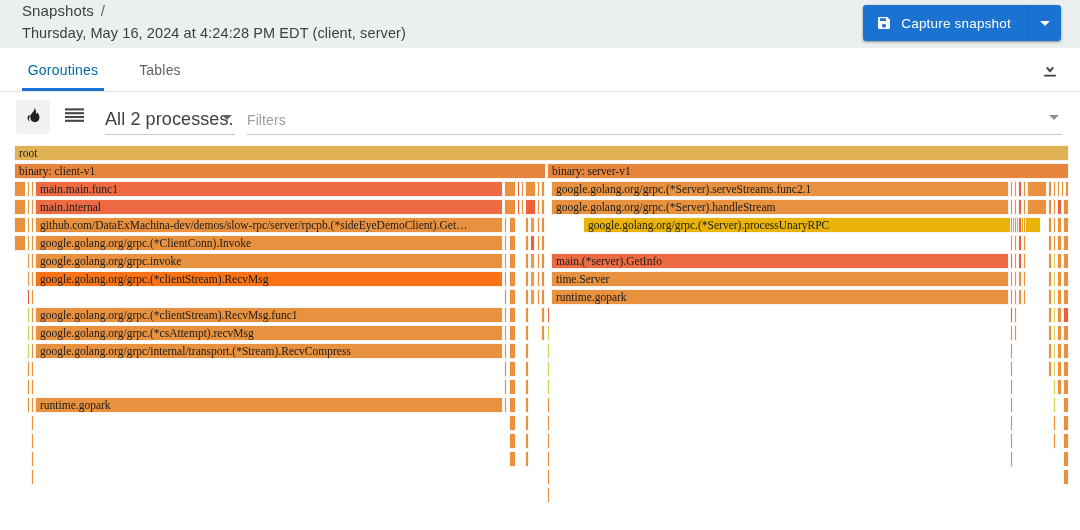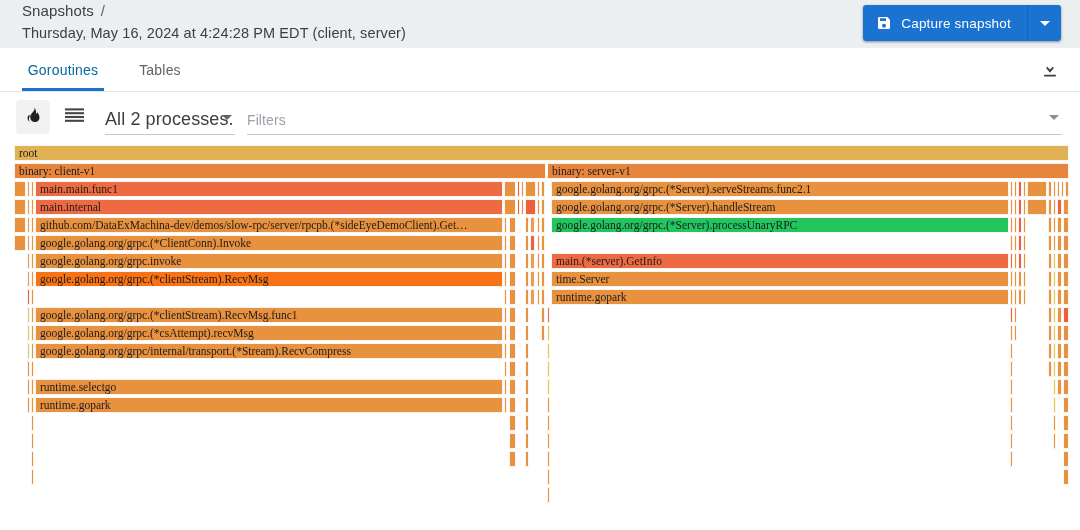--- a/index.html
+++ b/index.html
@@ -245,21 +245,21 @@
       <div class="frame nolabel" style="left: 14px; top: 72px; width: 12px; background: rgb(232, 145, 63);"></div>
       <div class="frame nolabel" style="left: 27px; top: 72px; width: 3px; background: rgb(235, 156, 77);"></div>
       <div class="frame nolabel" style="left: 31px; top: 72px; width: 3px; background: rgb(232, 145, 63);"></div>
       <div class="frame" style="left: 35px; top: 72px; width: 468px; background: rgb(232, 145, 63);">github.com/DataExMachina-dev/demos/slow-rpc/server/rpcpb.(*sideEyeDemoClient).Get…</div>
       <div class="frame nolabel" style="left: 504px; top: 72px; width: 3px; background: rgb(232, 145, 63);"></div>
       <div class="frame nolabel" style="left: 509px; top: 72px; width: 7px; background: rgb(232, 145, 63);"></div>
       <div class="frame nolabel" style="left: 525px; top: 72px; width: 4px; background: rgb(232, 145, 63);"></div>
       <div class="frame nolabel" style="left: 530px; top: 72px; width: 5px; background: rgb(235, 156, 77);"></div>
       <div class="frame nolabel" style="left: 537px; top: 72px; width: 3px; background: rgb(232, 145, 63);"></div>
       <div class="frame nolabel" style="left: 541px; top: 72px; width: 4px; background: rgb(232, 145, 63);"></div>
-      <div class="frame" style="left: 551px; top: 72px; width: 458px; background: #22c55e;">google.golang.org/grpc.(*Server).processUnaryRPC</div>
+      <div class="frame" style="left: 583px; top: 72px; width: 458px; background: #eab308;">google.golang.org/grpc.(*Server).processUnaryRPC</div>
       <div class="frame nolabel" style="left: 1010px; top: 72px; width: 3px; background: rgb(232, 145, 63);"></div>
       <div class="frame nolabel" style="left: 1014px; top: 72px; width: 3px; background: rgb(232, 145, 63);"></div>
       <div class="frame nolabel" style="left: 1018px; top: 72px; width: 4px; background: rgb(239, 95, 59);"></div>
       <div class="frame nolabel" style="left: 1023px; top: 72px; width: 3px; background: rgb(232, 145, 63);"></div>
       <div class="frame nolabel" style="left: 1048px; top: 72px; width: 4px; background: rgb(232, 145, 63);"></div>
       <div class="frame nolabel" style="left: 1053px; top: 72px; width: 3px; background: rgb(232, 145, 63);"></div>
       <div class="frame nolabel" style="left: 1057px; top: 72px; width: 5px; background: rgb(232, 145, 63);"></div>
       <div class="frame nolabel" style="left: 1063px; top: 72px; width: 6px; background: rgb(232, 145, 63);"></div>
       <div class="frame nolabel" style="left: 14px; top: 90px; width: 12px; background: rgb(232, 145, 63);"></div>
       <div class="frame nolabel" style="left: 27px; top: 90px; width: 3px; background: rgb(235, 156, 77);"></div>
@@ -378,21 +378,20 @@
       <div class="frame nolabel" style="left: 509px; top: 216px; width: 7px; background: rgb(232, 145, 63);"></div>
       <div class="frame nolabel" style="left: 525px; top: 216px; width: 4px; background: rgb(232, 145, 63);"></div>
       <div class="frame nolabel" style="left: 547px; top: 216px; width: 3px; background: rgb(217, 210, 81);"></div>
       <div class="frame nolabel" style="left: 1010px; top: 216px; width: 3px; background: rgb(232, 145, 63);"></div>
       <div class="frame nolabel" style="left: 1048px; top: 216px; width: 4px; background: rgb(232, 145, 63);"></div>
       <div class="frame nolabel" style="left: 1053px; top: 216px; width: 3px; background: rgb(217, 210, 81);"></div>
       <div class="frame nolabel" style="left: 1057px; top: 216px; width: 5px; background: rgb(232, 145, 63);"></div>
       <div class="frame nolabel" style="left: 1063px; top: 216px; width: 6px; background: rgb(232, 145, 63);"></div>
       <div class="frame nolabel" style="left: 27px; top: 234px; width: 3px; background: rgb(232, 145, 63);"></div>
       <div class="frame nolabel" style="left: 31px; top: 234px; width: 3px; background: rgb(232, 145, 63);"></div>
-      <div class="frame" style="left: 35px; top: 234px; width: 468px; background: rgb(232, 145, 63);">runtime.selectgo</div>
       <div class="frame nolabel" style="left: 504px; top: 234px; width: 3px; background: rgb(232, 145, 63);"></div>
       <div class="frame nolabel" style="left: 509px; top: 234px; width: 7px; background: rgb(232, 145, 63);"></div>
       <div class="frame nolabel" style="left: 525px; top: 234px; width: 4px; background: rgb(232, 145, 63);"></div>
       <div class="frame nolabel" style="left: 547px; top: 234px; width: 3px; background: rgb(217, 210, 81);"></div>
       <div class="frame nolabel" style="left: 1010px; top: 234px; width: 3px; background: rgb(232, 145, 63);"></div>
       <div class="frame nolabel" style="left: 1053px; top: 234px; width: 3px; background: rgb(217, 210, 81);"></div>
       <div class="frame nolabel" style="left: 1057px; top: 234px; width: 5px; background: rgb(232, 145, 63);"></div>
       <div class="frame nolabel" style="left: 1063px; top: 234px; width: 6px; background: rgb(232, 145, 63);"></div>
       <div class="frame nolabel" style="left: 27px; top: 252px; width: 3px; background: rgb(232, 145, 63);"></div>
       <div class="frame nolabel" style="left: 31px; top: 252px; width: 3px; background: rgb(232, 145, 63);"></div>

